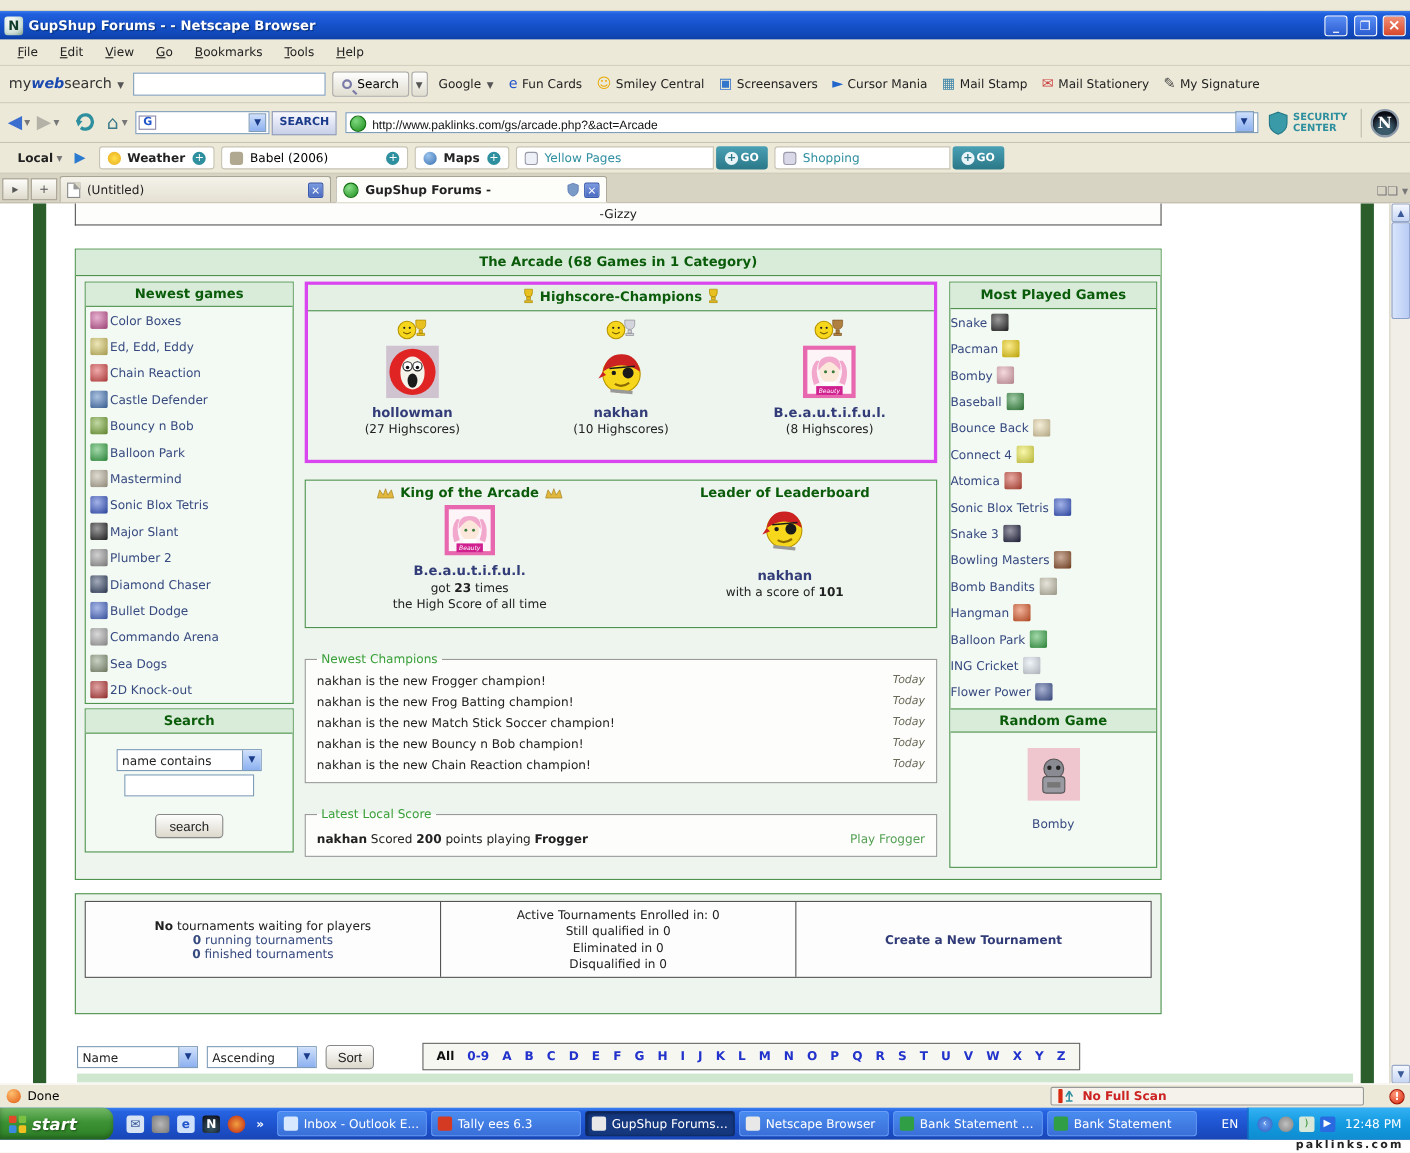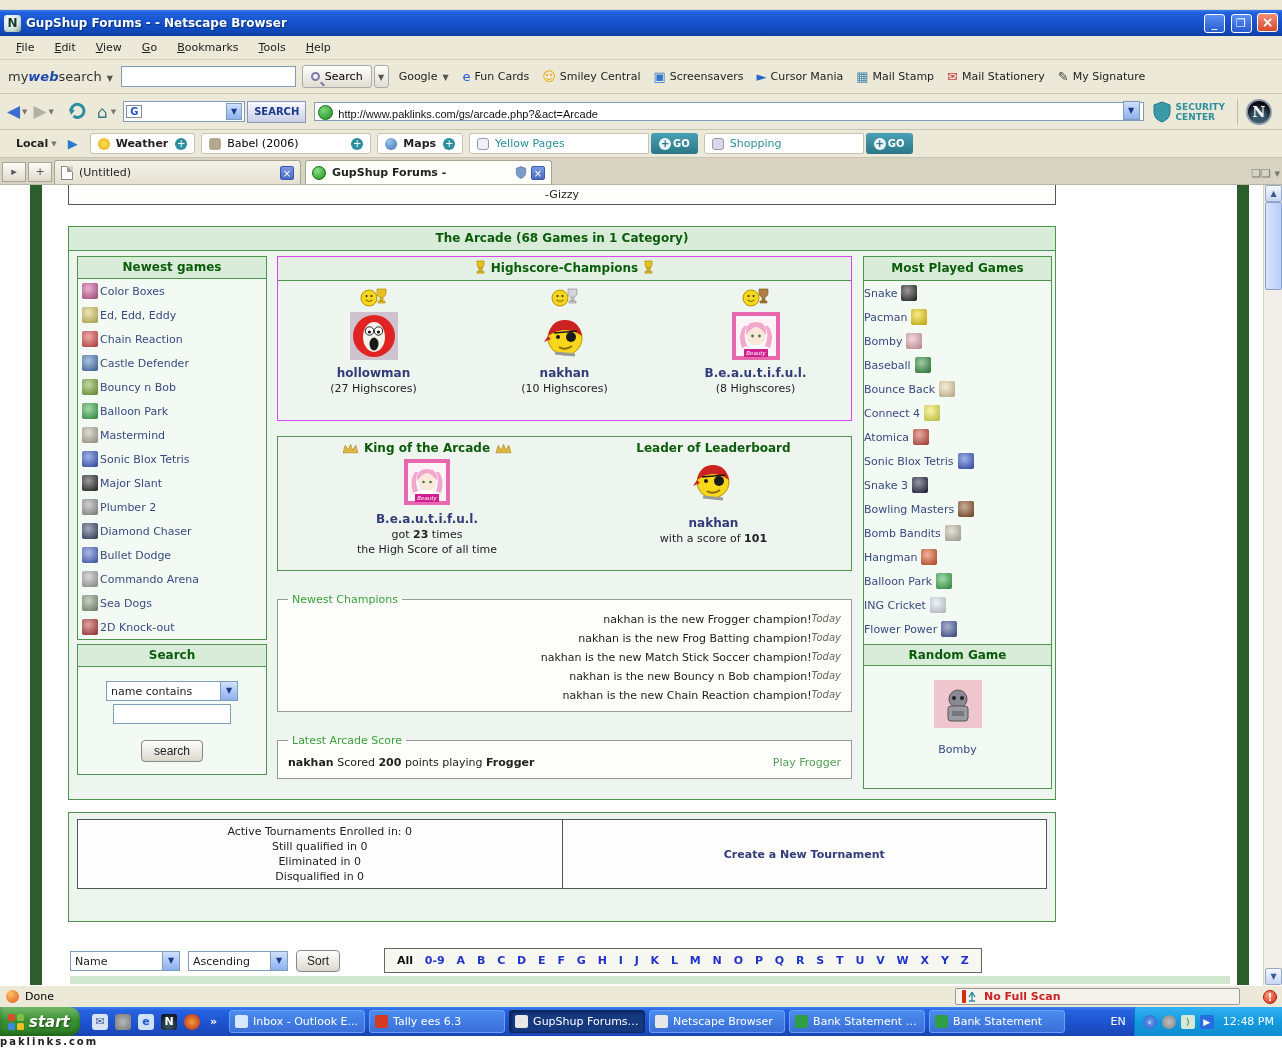--- a/index.html
+++ b/index.html
@@ -104,34 +104,34 @@
 .glabel{color:#374a80;margin-left:2px;white-space:nowrap}
 .mp-row{display:flex;align-items:center;height:24px;padding-right:4px}
 .mp-row .glabel{margin:0 4px 0 0}
 .searchbox{margin-top:4px}
 .sb-body{padding:14px 0 12px 0;text-align:center}
 .xp-select{display:inline-flex;align-items:center;height:20px;border:1px solid #7f9db9;background:#fff;text-align:left;padding-left:4px;color:#222}
 .xp-select .sc{margin-left:auto;width:17px;height:18px;background:linear-gradient(#cfe0fb,#8cb0f0);border-left:1px solid #7f9db9;color:#1a3a8a;font-size:8px;text-align:center;line-height:17px}
 .xp-select .sc::after{content:"▼"}
 .sb-input{width:118px;height:20px;border:1px solid #7f9db9;background:#fff;margin-top:3px}
 .sb-btn{margin-top:16px;height:22px;width:62px;border:1px solid #888;border-radius:4px;background:linear-gradient(#fefefe,#dcd8cc);font-size:12px;color:#222}
-.champ-box{border:1px solid #d946ef;background:#eef5ee;height:165px}
+.champ-box{border:3px solid #d946ef;background:#eef5ee;height:165px}
 .champ-row{display:flex;margin-top:4px}
 .champ{flex:1;text-align:center}
 .cname{color:#323c78;font-weight:bold;font-size:12px;margin-top:3px}
 .cscore{color:#222;margin-top:2px}
 .kl-box{border:1px solid #4e934e;background:#eef5ee;height:135px;margin-top:15px;display:flex}
 .kl-half{text-align:center;padding-top:4px}
 .kl-l{width:52%}.kl-r{width:48%}
 .kl-title{color:#0a5c0a;font-weight:bold;font-size:12px;display:inline-flex;align-items:center;gap:5px}
 .kl-name{color:#323c78;font-weight:bold;font-size:12px;margin-top:4px}
 .kl-line{color:#222;margin-top:2px}
 fieldset{border:1px solid #9a9a9a;background:#fdfdfb;margin-top:22px;padding:4px 6px 6px 6px}
 legend{color:#3aa03a;padding:0 4px;margin-left:4px;font-size:11px}
-.nc-row{display:flex;justify-content:flex-end;padding:3px 4px;color:#222}
+.nc-row{display:flex;justify-content:space-between;padding:3px 4px;color:#222}
 .nc-when{color:#6a6a5a;font-size:10px}
 .ls-row{display:flex;justify-content:space-between;padding:5px 4px 3px 4px;color:#222}
 .play-link{color:#55a055}
 .rand-band{background:#d9ecd9;border-top:1px solid #4e934e;border-bottom:1px solid #4e934e;color:#0a5c0a;font-weight:bold;font-size:12px;text-align:center;height:22px;line-height:21px;margin-top:3px}
 .rand-body{text-align:center;padding-top:14px}
 .rand-name{color:#374a80;margin-top:12px}
 .tourn{position:absolute;left:68px;top:627px;width:988px;height:110px;border:1px solid #4e934e;background:#eef5ee}
 .tourn .band{height:26px;line-height:25px}
 .t-table{display:flex;margin:6px 8px;border:1px solid #555;background:#fcfdfc;height:70px}
 .t-cell{flex:1;border-right:1px solid #555;display:flex;flex-direction:column;justify-content:center;text-align:center;color:#222}
@@ -152,37 +152,37 @@
 .sc-thumb{position:absolute;left:1px;top:17px;width:17px;height:88px;background:linear-gradient(90deg,#d8e4fc,#b8ccf4);border:1px solid #8aa0cc;border-radius:2px}
 
 .statusbar{height:22px;background:#ece9d8;border-top:1px solid #fff;display:flex;align-items:center;padding:0 4px;position:relative}
 .done-ic{width:13px;height:13px;border-radius:50%;background:radial-gradient(circle at 35% 30%,#ffc070,#e05a10);margin:0 6px 0 2px}
 .warnbox{position:absolute;left:955px;width:285px;height:17px;border:1px solid #999;border-radius:2px;background:#f4f2ea;display:flex;align-items:center;padding:0 6px}
 .warn-txt{color:#cc2222;font-weight:bold;margin-left:6px}
 .err-dot{position:absolute;right:5px;width:14px;height:14px;border-radius:50%;background:radial-gradient(circle at 35% 30%,#ff9a7a,#d82a10);border:1px solid #a81a08}
 .err-dot::after{content:"!";color:#fff;font-size:10px;font-weight:bold;display:block;text-align:center;line-height:13px}
 
 .taskbar{height:29px;background:linear-gradient(180deg,#3c81f3 0%,#2663e0 12%,#1e53cf 55%,#1845b5 100%);display:flex;align-items:center;position:relative}
-.startbtn{height:29px;width:80px;background:linear-gradient(180deg,#74b868,#3c9234 45%,#2d8026);border-radius:0 10px 10px 0;display:flex;align-items:center;padding-left:8px;box-shadow:inset 0 -3px 5px rgba(0,0,0,.25)}
+.startbtn{height:29px;width:103px;background:linear-gradient(180deg,#74b868,#3c9234 45%,#2d8026);border-radius:0 10px 10px 0;display:flex;align-items:center;padding-left:8px;box-shadow:inset 0 -3px 5px rgba(0,0,0,.25)}
 .start-txt{color:#fff;font-weight:bold;font-style:italic;font-size:15px;margin-left:5px;text-shadow:1px 1px 2px #1a4a14}
 .ql{display:flex;align-items:center;margin-left:12px;gap:7px}
 .ql-ic{width:16px;height:16px;border-radius:3px;text-align:center;line-height:16px;font-size:11px;color:#fff}
 .chev{color:#fff;font-weight:bold;margin-left:3px}
 .tasks{display:flex;margin-left:12px;gap:4px}
 .task{width:136px;height:23px;border-radius:3px;background:linear-gradient(#4a8cf0,#3a6fd8);border:1px solid #6aa0f8;display:inline-flex;align-items:center;padding:0 5px;color:#fff}
 .task.active{background:#16387e;border-color:#0e2a60;box-shadow:inset 1px 1px 3px #081c48}
 .task-ic{width:13px;height:13px;border-radius:2px;flex:none;margin-right:5px}
 .task-label{overflow:hidden;white-space:nowrap;text-overflow:ellipsis;font-size:11px}
 .tray{position:absolute;right:0;top:0;height:29px;display:flex;align-items:center}
 .tray-lang{color:#fff;margin-right:8px}
 .tray-panel{height:29px;background:linear-gradient(180deg,#34b2f4,#149ae0 50%,#0e8cd0);border-left:1px solid #0a78c0;display:flex;align-items:center;padding:0 8px;gap:5px}
 .tr-ic{width:14px;height:14px;border-radius:50%;text-align:center;line-height:14px;font-size:9px;color:#fff}
 .tray-time{color:#fff;margin-left:4px}
 
-.credit{height:12px;background:#fff;font-size:10px;font-weight:bold;letter-spacing:2px;color:#222;padding-right:6px;line-height:12px}
+.credit{height:12px;background:#fff;text-align:right;font-size:10px;font-weight:bold;letter-spacing:2px;color:#222;padding-right:6px;line-height:12px}
 </style>
 </head>
 <body>
 
 <div class="top-edge"></div>
 <div class="titlebar">
   <span class="wicon"></span>
   <span class="wtitle">GupShup Forums - - Netscape Browser</span>
   <span class="wbtns">
     <span class="wb wb-min"></span>
@@ -586,21 +586,21 @@
 
             <div class="nc-row">
               <span>nakhan is the new Chain Reaction champion!</span>
               <i class="nc-when">Today</i>
             </div>
 
         </div>
       </fieldset>
 
       <fieldset>
-        <legend>Latest Arcade Score</legend>
+        <legend>Latest Local Score</legend>
         <div class="ls-row">
           <span><b>nakhan</b><span> Scored </span><b>200</b><span> points playing </span><b>Frogger</b></span>
           <a class="play-link">Play Frogger</a>
         </div>
       </fieldset>
     </div>
 
     <div class="colR">
       <div class="band">Most Played Games</div>
       <div>
@@ -692,20 +692,25 @@
             <rect x="18" y="31" width="12" height="5" fill="#777"></rect>
           </svg>
         <div class="rand-name">Bomby</div>
       </div>
     </div>
   </div>
 
   <div class="tourn">
     <div class="t-table">
       <div class="t-cell">
+        <div><b>No</b><span> tournaments waiting for players</span></div>
+        <div class="t-navy"><b>0</b><span> running tournaments</span></div>
+        <div class="t-navy"><b>0</b><span> finished tournaments</span></div>
+      </div>
+      <div class="t-cell">
         <div>
           <div class="t2-line">Active Tournaments Enrolled in: 0</div>
             <div class="t2-line">Still qualified in 0</div>
             <div class="t2-line">Eliminated in 0</div>
             <div class="t2-line">Disqualified in 0</div>
         </div>
       </div>
       <div class="t-cell t-c3">Create a New Tournament</div>
     </div>
   </div>

